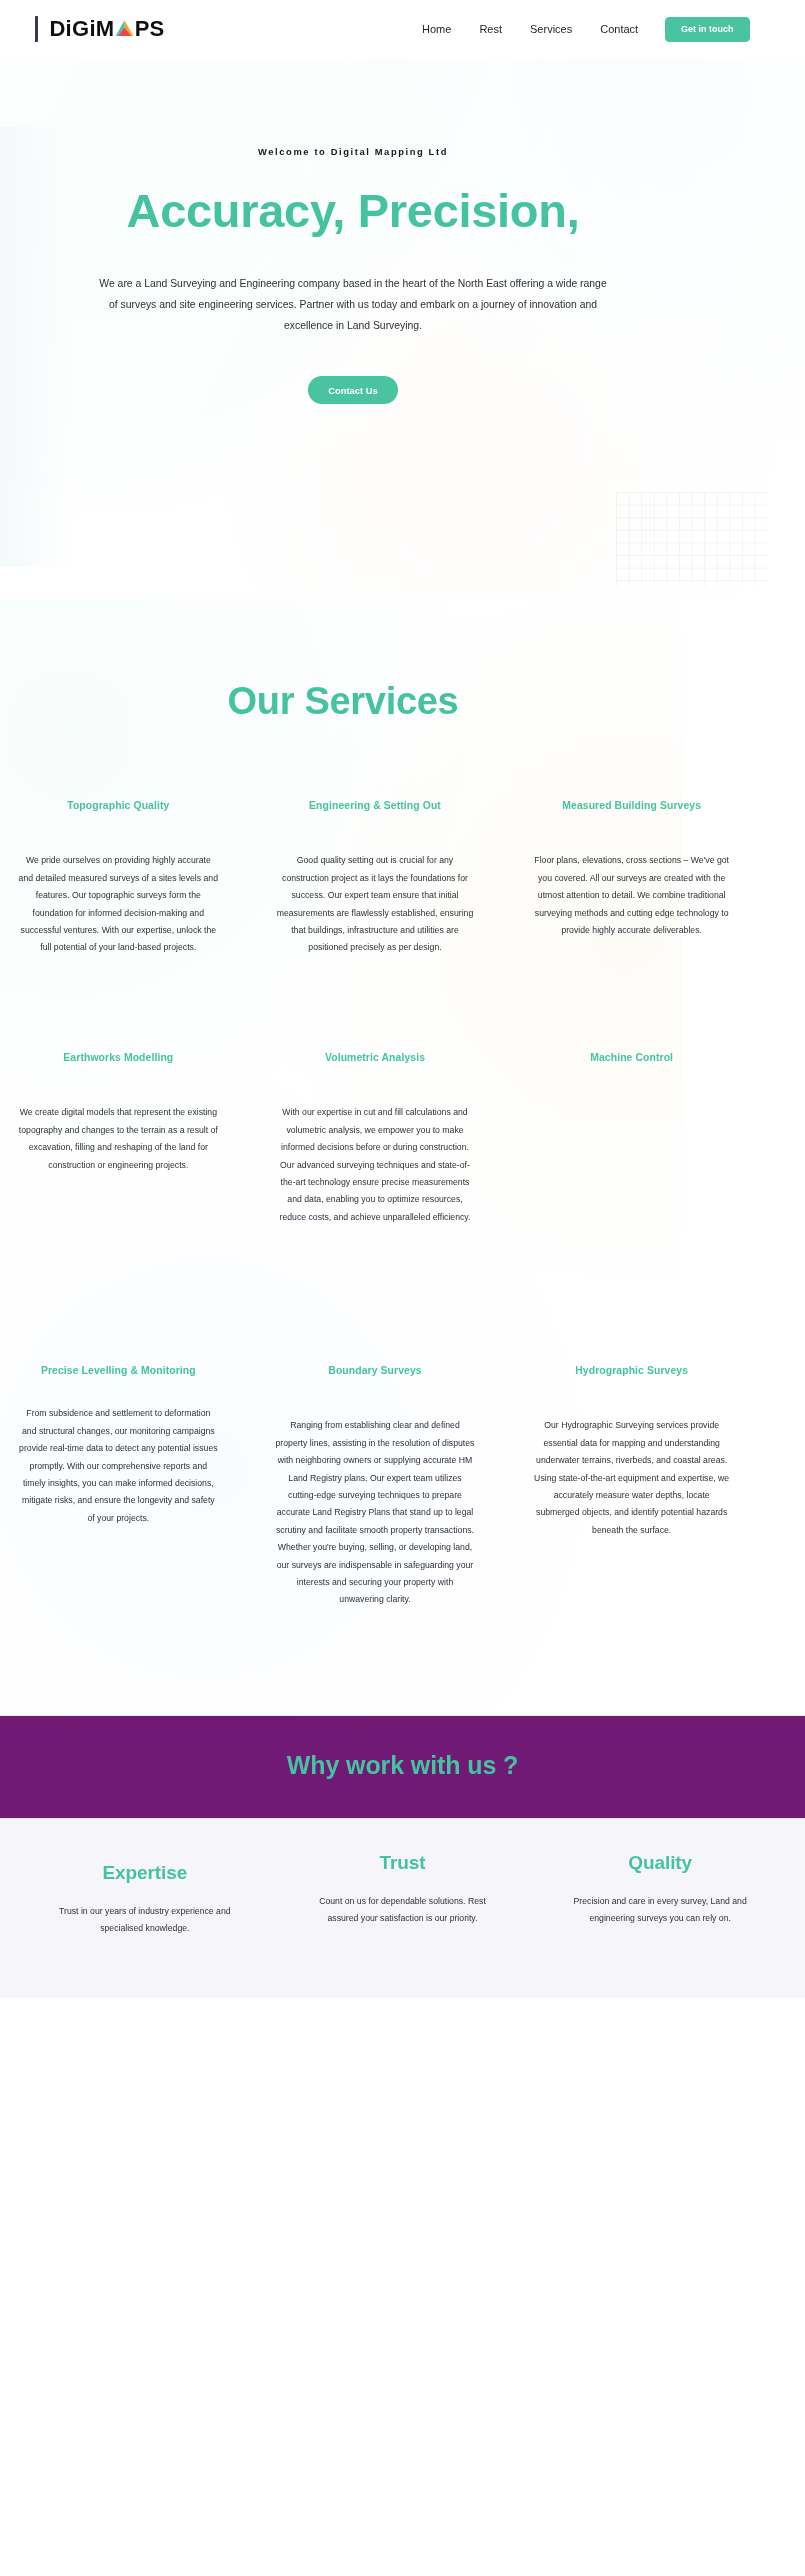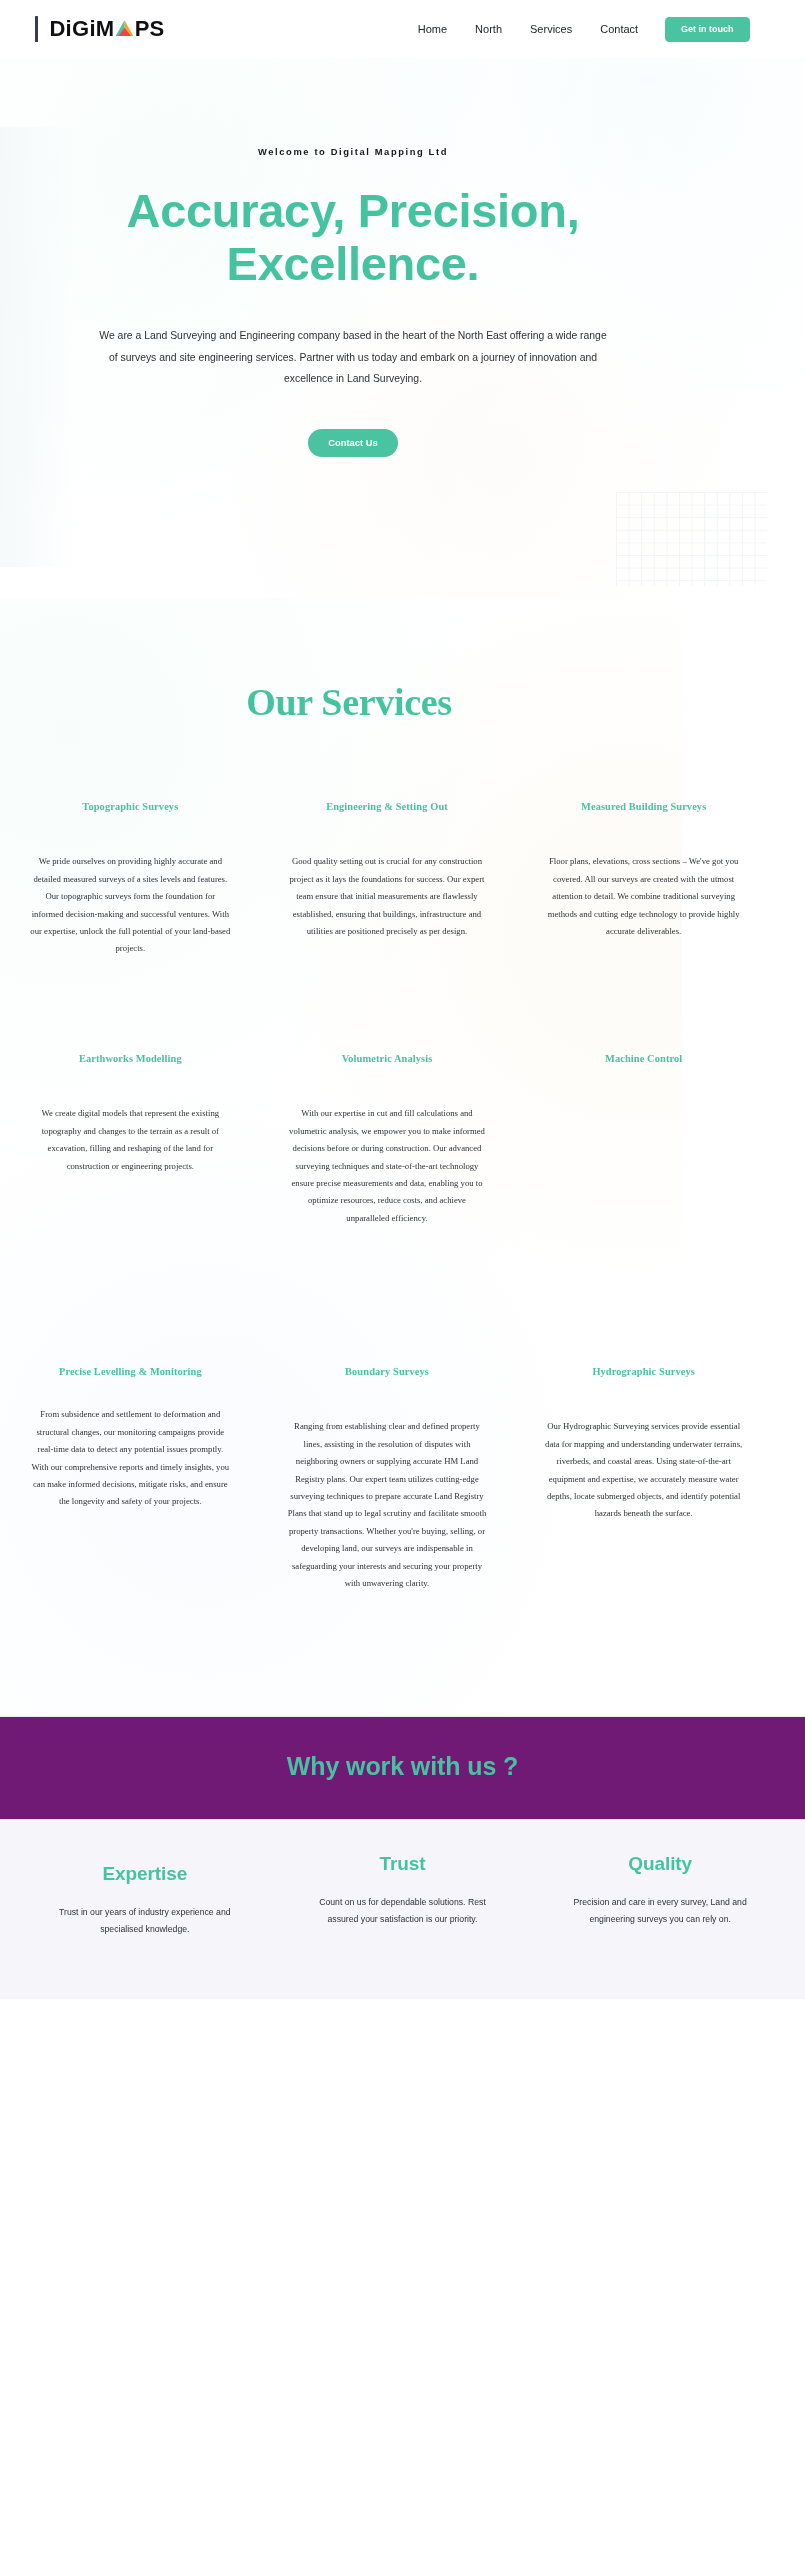--- a/index.html
+++ b/index.html
@@ -87,21 +87,21 @@
     width:509px;margin:0 auto 39px auto;
   }
   .btn-contact{
     background:#4ac4a0;color:#ffffff;border:none;
     font-size:9.4px;font-weight:700;padding:8.8px 20px;border-radius:16.4px;
     cursor:pointer;font-family:"Liberation Sans", sans-serif;
   }
 
   
   .services{
-    position:relative;width:682px;background:#ffffff;padding:81px 0 0 16px;font-family:Liberation Serif, serif;
+    position:relative;width:682px;background:#ffffff;padding:81px 0 0 4px;
   }
   .services-bg{
     position:absolute;inset:0;
     background:
       radial-gradient(circle at 10% 12%, rgba(246,253,250,.8) 0%, rgba(255,255,255,0) 38%),
       radial-gradient(circle at 92% 30%, rgba(252,250,243,.7) 0%, rgba(255,255,255,0) 36%),
       radial-gradient(circle at 30% 78%, rgba(248,250,255,.7) 0%, rgba(255,255,255,0) 40%);
     pointer-events:none;
   }
   .services-title{
@@ -179,51 +179,50 @@
             <polygon points="15,13 25,26 5,26" fill="#ef4062"></polygon>
             <polygon points="15,13 25,26 15,26" fill="#ef4836"></polygon>
           </svg>
         </span>
         <span class="logo-text">PS</span>
       </div>
     </div>
 
     <nav class="nav">
       <a class="nav-link" href="#">Home</a>
-      <a class="nav-link" href="#">North</a>
+      <a class="nav-link" href="#">Rest</a>
       <a class="nav-link" href="#">Services</a>
       <a class="nav-link" href="#">Contact</a>
       <button class="btn-getintouch">Get in touch</button>
     </nav>
   </header>
 
   <section class="hero">
     <div class="hero-wash"></div>
     <div class="hero-left-fade"></div>
     <div class="hero-grid"></div>
     <div class="hero-inner">
       <div class="eyebrow">Welcome to Digital Mapping Ltd</div>
       <h1 class="hero-title">
         <span>Accuracy, Precision,</span><br>
-        <span>Excellence.</span>
       </h1>
       <p class="hero-copy">We are a Land Surveying and Engineering company based in the heart of the North East offering a wide range of surveys and site engineering services. Partner with us today and embark on a journey of innovation and excellence in Land Surveying.</p>
       <button class="btn-contact">Contact Us</button>
     </div>
   </section>
 
   <section class="services">
     <div class="services-bg"></div>
     <h2 class="services-title">Our Services</h2>
 
     <div class="svc-grid">
 
       <div class="svc-row svc-row-1">
         <div class="svc-card">
-          <div class="svc-card-title">Topographic Surveys</div>
+          <div class="svc-card-title">Topographic Quality</div>
           <div class="svc-card-body">We pride ourselves on providing highly accurate and detailed measured surveys of a sites levels and features. Our topographic surveys form the foundation for informed decision-making and successful ventures. With our expertise, unlock the full potential of your land-based projects.</div>
         </div>
         <div class="svc-card">
           <div class="svc-card-title">Engineering &amp; Setting Out</div>
           <div class="svc-card-body">Good quality setting out is crucial for any construction project as it lays the foundations for success. Our expert team ensure that initial measurements are flawlessly established, ensuring that buildings, infrastructure and utilities are positioned precisely as per design.</div>
         </div>
         <div class="svc-card">
           <div class="svc-card-title">Measured Building Surveys</div>
           <div class="svc-card-body">Floor plans, elevations, cross sections – We've got you covered. All our surveys are created with the utmost attention to detail. We combine traditional surveying methods and cutting edge technology to provide highly accurate deliverables.</div>
         </div>

